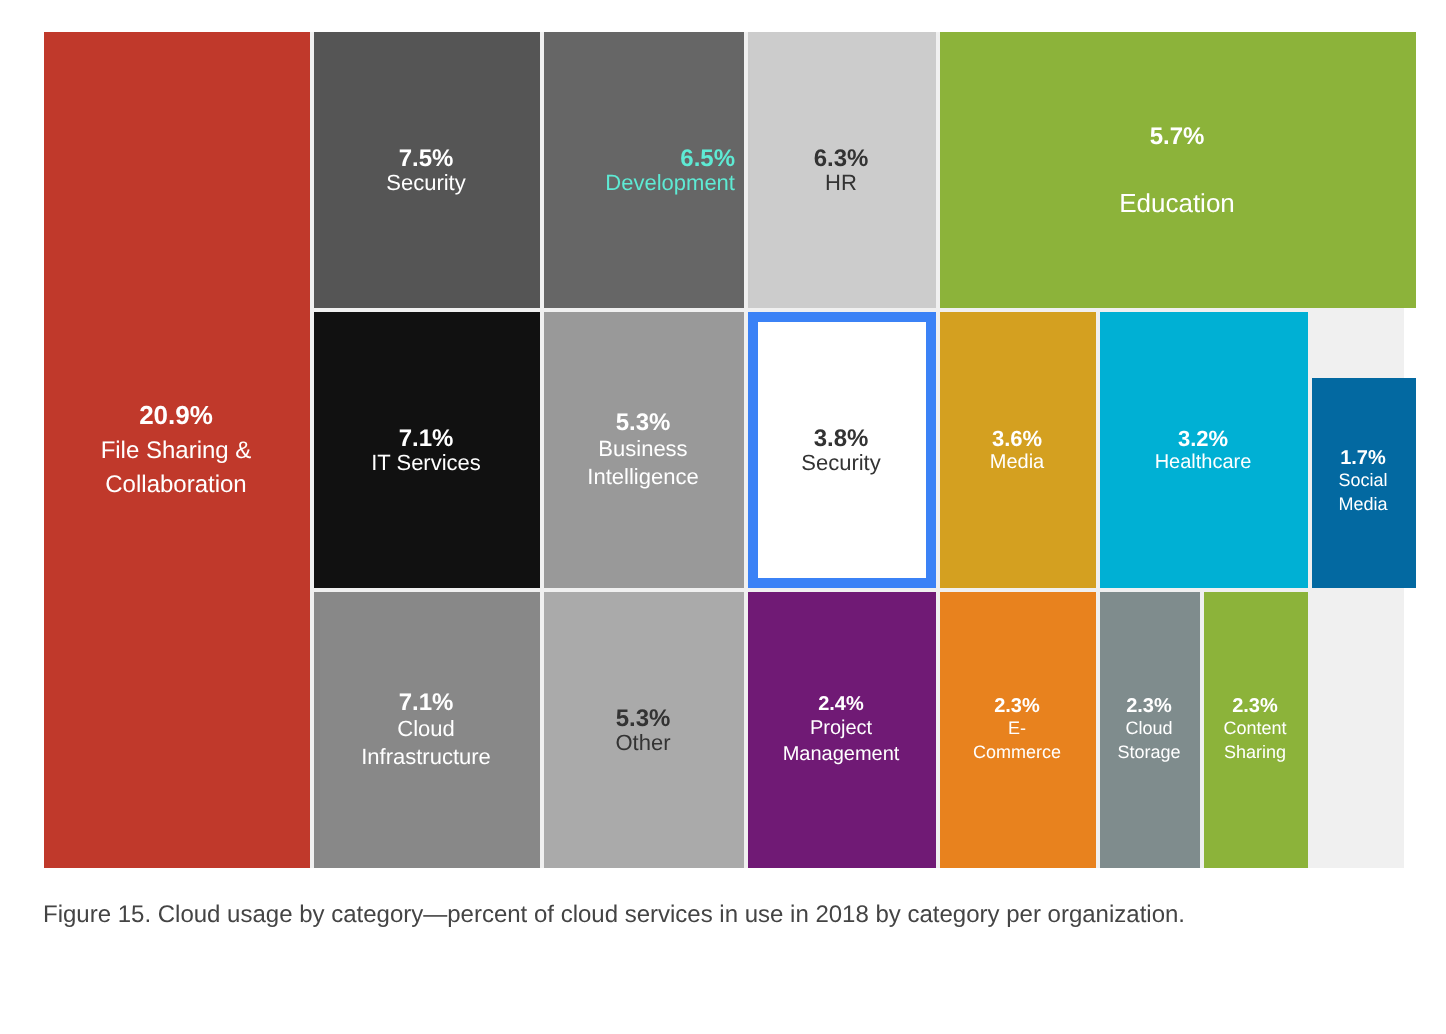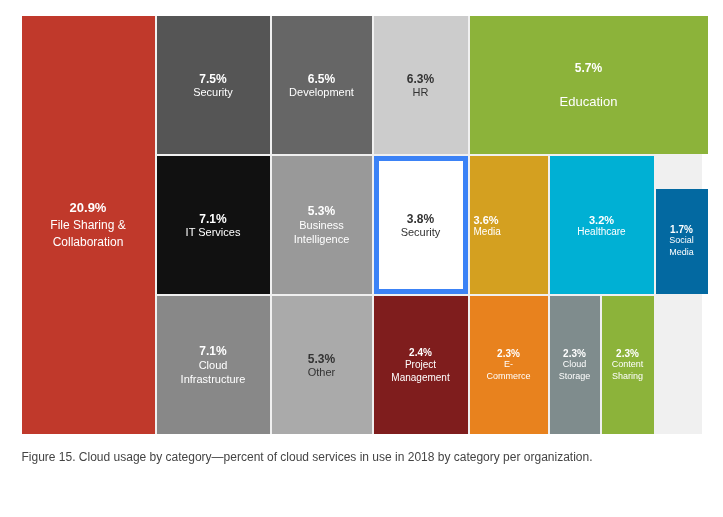--- a/index.html
+++ b/index.html
@@ -52,22 +52,22 @@
     </div>
 
     <div style="grid-column:2; grid-row:3; background:#888;
                 display:flex; align-items:center; justify-content:center;
                 text-align:center; color:white; padding:4px; flex-direction:column;">
       <div style="font-weight:bold; font-size:12px;">7.1%</div>
       <div style="font-size:11px; line-height:1.3;">Cloud<br>Infrastructure</div>
     </div>
 
     <div style="grid-column:3; grid-row:1; background:#666;
-                display:flex; align-items:center; justify-content:center;
-                text-align:center; color:#ffffff; padding:4px; flex-direction:column;">
+                display:flex; align-items:flex-end; justify-content:center;
+                text-align:center; color:#5eead4; padding:4px; flex-direction:column;">
       <div style="font-weight:bold; font-size:12px;">6.5%</div>
       <div style="font-size:11px;">Development</div>
     </div>
 
     <div style="grid-column:3; grid-row:2; background:#999;
                 display:flex; align-items:center; justify-content:center;
                 text-align:center; color:white; padding:4px; flex-direction:column;">
       <div style="font-weight:bold; font-size:12px;">5.3%</div>
       <div style="font-size:11px; line-height:1.3;">Business<br>Intelligence</div>
     </div>
@@ -86,36 +86,36 @@
       <div style="font-size:11px;">HR</div>
     </div>
 
     <div style="grid-column:4; grid-row:2; background:#fff; border:5px solid #3b82f6;
                 display:flex; align-items:center; justify-content:center;
                 text-align:center; color:#333; padding:4px; flex-direction:column;">
       <div style="font-weight:bold; font-size:12px;">3.8%</div>
       <div style="font-size:11px;">Security</div>
     </div>
 
-    <div style="grid-column:4; grid-row:3; background:#7f1d1d;
+    <div style="grid-column:4; grid-row:3; background:#701a75;
                 display:flex; align-items:center; justify-content:center;
                 text-align:center; color:white; padding:4px; flex-direction:column;">
       <div style="font-weight:bold; font-size:10px;">2.4%</div>
       <div style="font-size:10px; line-height:1.3;">Project<br>Management</div>
     </div>
 
     <div style="grid-column:5/9; grid-row:1; background:#8cb33a;
                 display:flex; align-items:center; justify-content:center;
                 text-align:center; color:white; padding:4px; flex-direction:column;gap:19px;">
       <div style="font-weight:bold; font-size:12px;">5.7%</div>
       <div style="font-size:13px;">Education</div>
     </div>
 
     <div style="grid-column:5; grid-row:2; background:#d4a020;
-                display:flex; align-items:flex-start; justify-content:center;
+                display:flex; align-items:center; justify-content:center;
                 text-align:center; color:white; padding:4px; flex-direction:column;">
       <div style="font-weight:bold; font-size:11px;">3.6%</div>
       <div style="font-size:10px;">Media</div>
     </div>
 
     <div style="grid-column:6/8; grid-row:2; background:#00b0d4;
                 display:flex; align-items:center; justify-content:center;
                 text-align:center; color:white; padding:4px; flex-direction:column;">
       <div style="font-weight:bold; font-size:11px;">3.2%</div>
       <div style="font-size:10px;">Healthcare</div>

